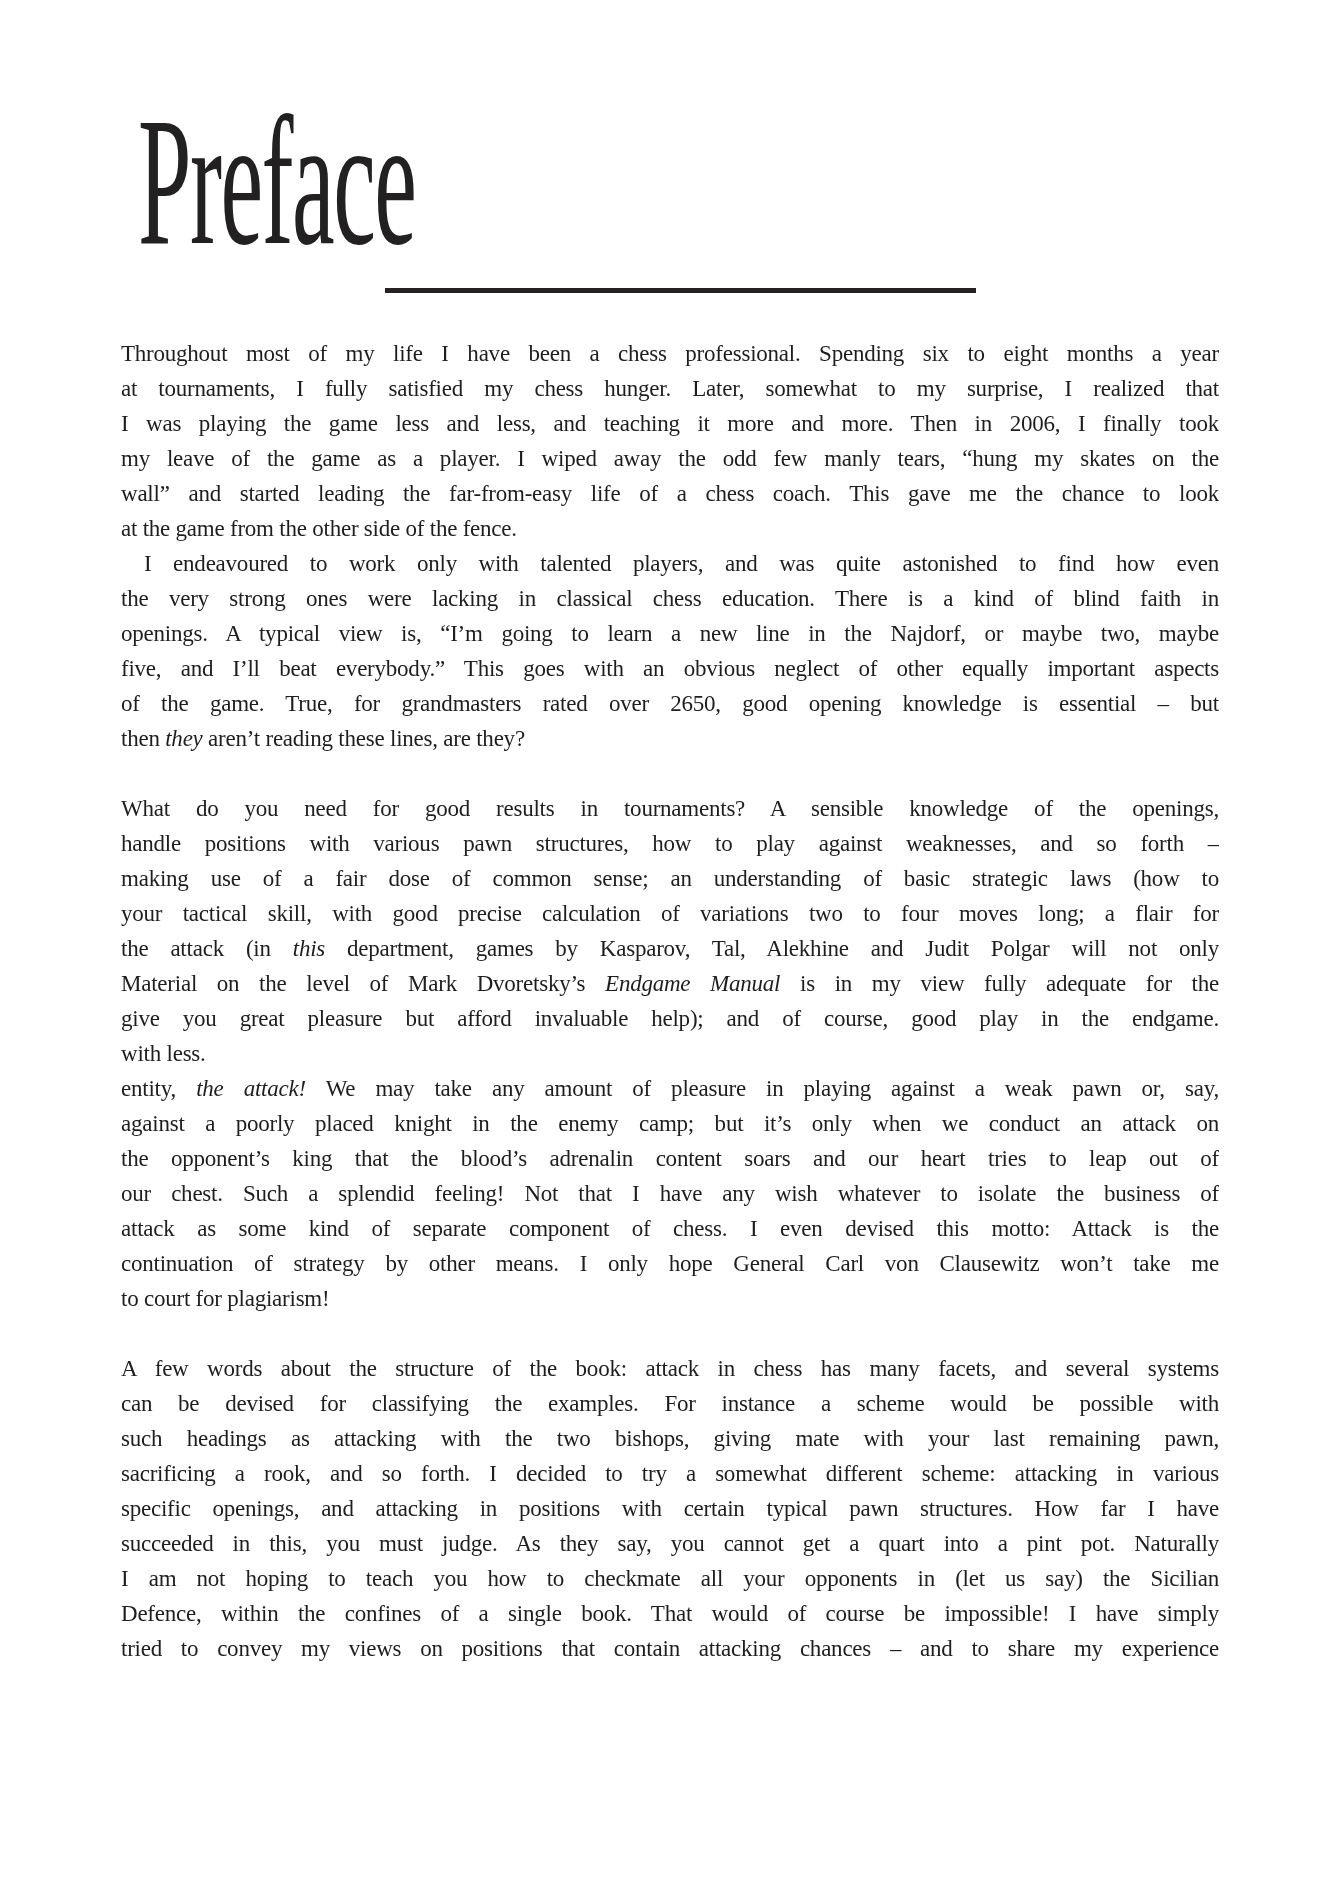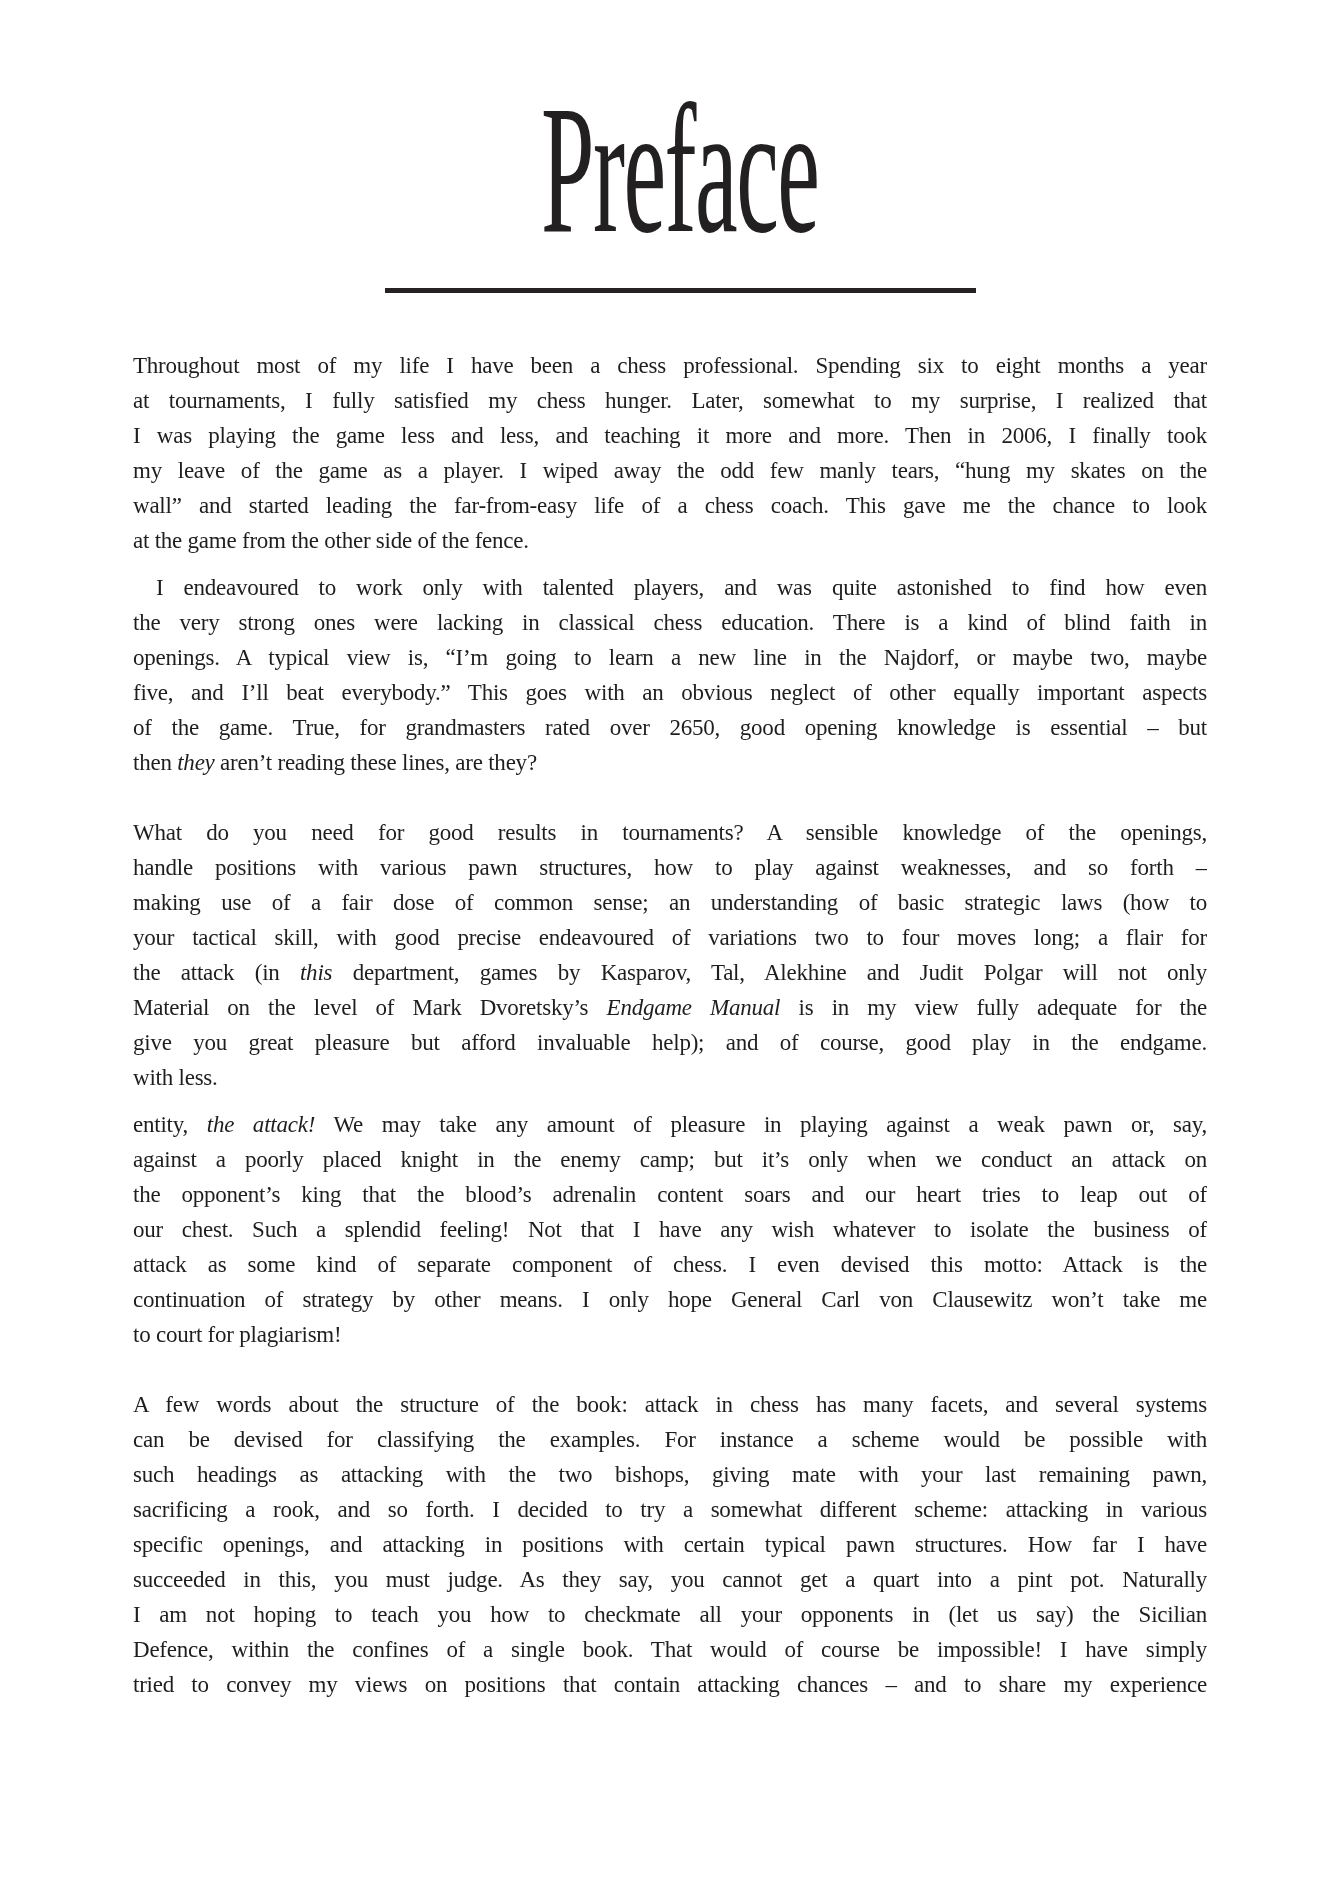--- a/index.html
+++ b/index.html
@@ -7,24 +7,24 @@
     position: relative;
     width: 1339px;
     height: 1890px;
     background: #ffffff;
     overflow: hidden;
     font-family: "Liberation Serif", "DejaVu Serif", serif;
     color: #1f1d1e;
   }
   .title {
     position: absolute;
-    top: 76px;
+    top: 88px;
     left: 0;
     width: 100%;
-    text-align: center;
+    text-align: left;
     font-size: 185px;
     line-height: 185px;
     white-space: nowrap;
     color: #232021;
   }
   .title-inner {
     display: inline-block;
     transform: translateX(10px) scaleX(0.52);
     transform-origin: center;
     letter-spacing: -3px;
@@ -38,21 +38,21 @@
     background: #262224;
   }
   .content {
     position: absolute;
     top: 336px;
     left: 121px;
     width: 1098px;
     font-size: 23px;
     letter-spacing: -0.01em;
   }
-  .para { margin: 12px; }
+  .para { margin: 0; }
   .para.space-before { margin-top: 35px; }
   .line {
     line-height: 35px;
     height: 35px;
     overflow: hidden;
     text-align: justify;
     text-align-last: justify;
   }
   .line.end {
     text-align-last: left;
@@ -82,21 +82,21 @@
         <div class="line"><span>the very strong ones were lacking in classical chess education. There is a kind of blind faith in</span></div>
         <div class="line"><span>openings. A typical view is, “I’m going to learn a new line in the Najdorf, or maybe two, maybe</span></div>
         <div class="line"><span>five, and I’ll beat everybody.” This goes with an obvious neglect of other equally important aspects</span></div>
         <div class="line"><span>of the game. True, for grandmasters rated over 2650, good opening knowledge is essential – but</span></div>
         <div class="line end"><span>then </span><span class="it">they</span><span> aren’t reading these lines, are they?</span></div>
       </div>
       <div class="para space-before">
         <div class="line"><span>What do you need for good results in tournaments? A sensible knowledge of the openings,</span></div>
         <div class="line"><span>handle positions with various pawn structures, how to play against weaknesses, and so forth –</span></div>
         <div class="line"><span>making use of a fair dose of common sense; an understanding of basic strategic laws (how to</span></div>
-        <div class="line"><span>your tactical skill, with good precise endeavoured of variations two to four moves long; a flair for</span></div>
+        <div class="line"><span>your tactical skill, with good precise calculation of variations two to four moves long; a flair for</span></div>
         <div class="line"><span>the attack (in </span><span class="it">this</span><span> department, games by Kasparov, Tal, Alekhine and Judit Polgar will not only</span></div>
         <div class="line"><span>Material on the level of Mark Dvoretsky’s </span><span class="it">Endgame Manual</span><span> is in my view fully adequate for the</span></div>
         <div class="line"><span>give you great pleasure but afford invaluable help); and of course, good play in the endgame.</span></div>
         <div class="line end"><span>with less.</span></div>
       </div>
       <div class="para">
         <div class="line"><span>entity, </span><span class="it">the attack!</span><span> We may take any amount of pleasure in playing against a weak pawn or, say,</span></div>
         <div class="line"><span>against a poorly placed knight in the enemy camp; but it’s only when we conduct an attack on</span></div>
         <div class="line"><span>the opponent’s king that the blood’s adrenalin content soars and our heart tries to leap out of</span></div>
         <div class="line"><span>our chest. Such a splendid feeling! Not that I have any wish whatever to isolate the business of</span></div>

